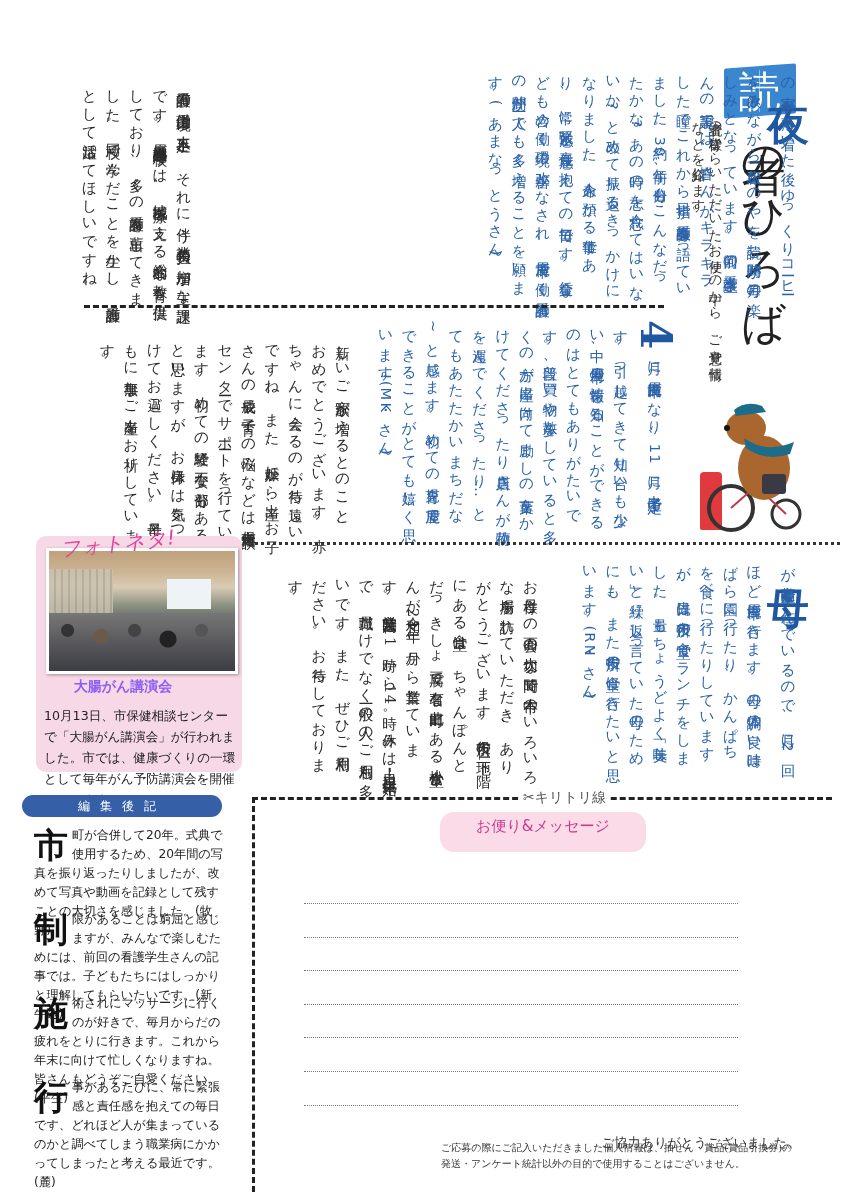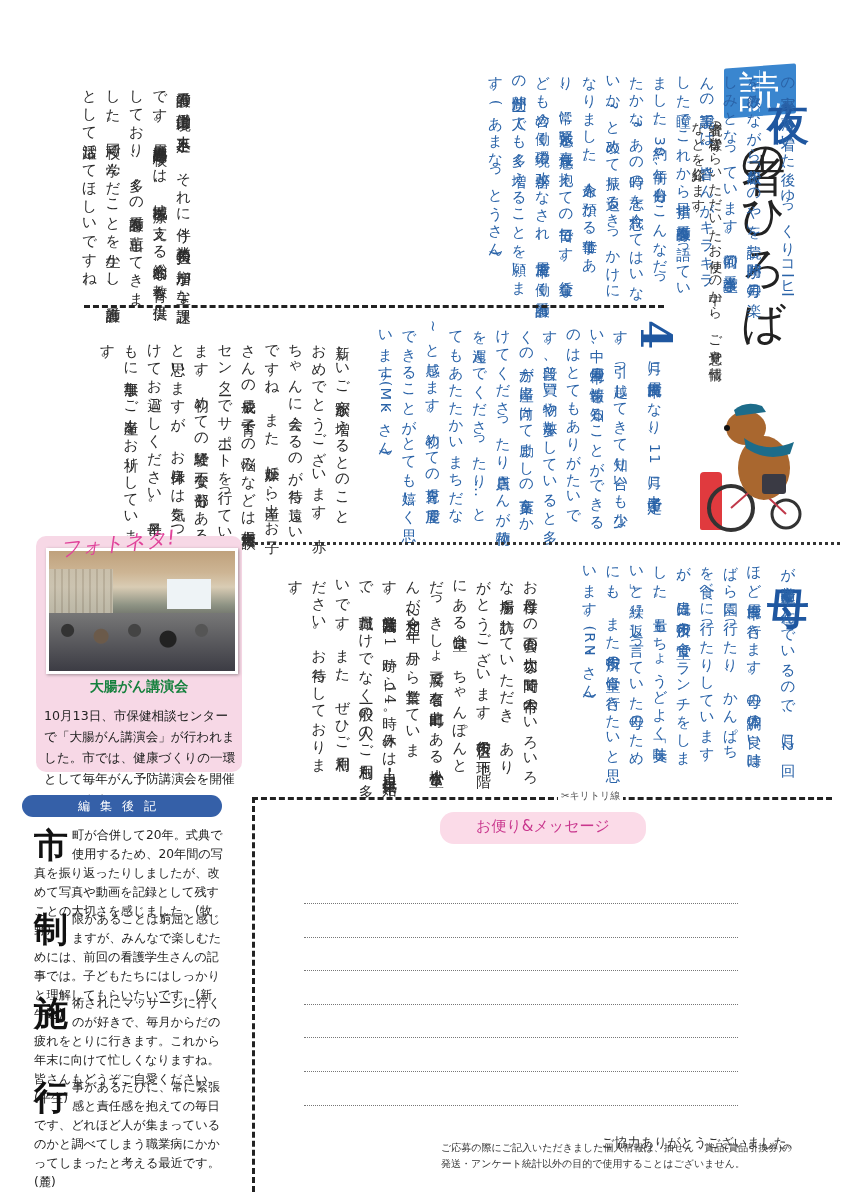--- a/index.html
+++ b/index.html
@@ -38,34 +38,34 @@
                    background:repeating-linear-gradient(90deg,#c9c2b0 0 5px,#b3aa97 5px 7px); opacity:.85; }
   .photo .crowd { position:absolute; left:0; top:62px; width:186px; height:58px;
                   background:radial-gradient(circle at 10% 30%,#333 0 6px,transparent 7px),
                              radial-gradient(circle at 28% 40%,#6b5a4a 0 7px,transparent 8px),
                              radial-gradient(circle at 46% 30%,#444 0 6px,transparent 7px),
                              radial-gradient(circle at 64% 45%,#222 0 8px,transparent 9px),
                              radial-gradient(circle at 82% 30%,#555 0 6px,transparent 7px),
                              linear-gradient(180deg,#777 0%,#3c3c44 100%); }
   .photo-label { left:60px; top:530px; font-size:20px; color:#e0429a; transform:rotate(-6deg);
                  font-style:italic; letter-spacing:1px; }
-  .photo-title { left:36px; top:678px; width:206px; text-align:center; font-size:14px; color:#15803d; font-weight:bold; }
+  .photo-title { left:20px; top:678px; width:206px; text-align:center; font-size:14px; color:#8b5cf6; font-weight:bold; }
   .photo-caption { left:44px; top:698px; width:194px; font-size:12.6px; line-height:21px; color:#222;margin-top:7px; }
 
   
   .editor-head { left:22px; top:795px; width:200px; height:22px; background:#3560a8; border-radius:11px;
                  color:#fff; text-align:center; font-size:12px; line-height:22px; letter-spacing:10px; font-weight:normal; }
   .note { left:34px; width:190px; font-size:12.2px; line-height:19px; color:#222; }
   .note .big { float:left; font-size:34px; line-height:36px; margin-right:4px; margin-top:1px; color:#111; font-weight:bold; }
 
   
   .cut-top { left:252px; top:797px; width:580px; border-top:3px dashed #222; }
   .cut-left { left:252px; top:797px; height:395px; border-left:3px dashed #222; }
-  .cut-label { left:520px; top:789px; font-size:10px; color:#555; background:#fff; padding:0 3px;margin-left:38px; }
-  .msg-pill { left:440px; top:812px; width:206px; height:32px; background:#fbdbe8; border-radius:14px;
+  .cut-label { left:520px; top:789px; font-size:14px; color:#555; background:#fff; padding:0 3px; }
+  .msg-pill { left:440px; top:812px; width:206px; height:40px; background:#fbdbe8; border-radius:14px;
               color:#c9368d; font-size:15px; text-align:center; line-height:28px; }
   .msg-line { left:304px; width:434px; border-top:1px dotted #777; }
   .thanks { left:480px; top:1112px; width:320px; text-align:right; font-size:13px; color:#333;
             font-family:"DejaVu Serif",serif;margin-top:22px; }
   .privacy { left:441px; top:1140px; width:356px; font-size:10px; line-height:16px; color:#333;
              font-family:"DejaVu Serif",serif; }
 
   
   .bear { left:706px; top:396px; width:100px; height:140px; }
   .postbox { left:700px; top:472px; width:22px; height:58px; background:#e03a3e; border-radius:4px 4px 2px 2px; }

